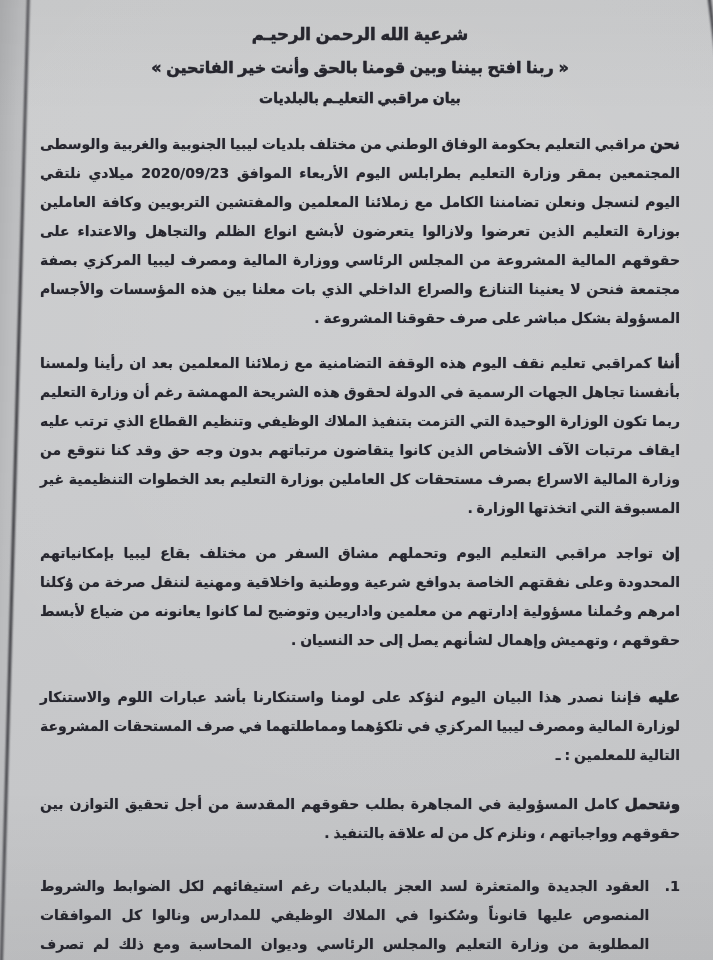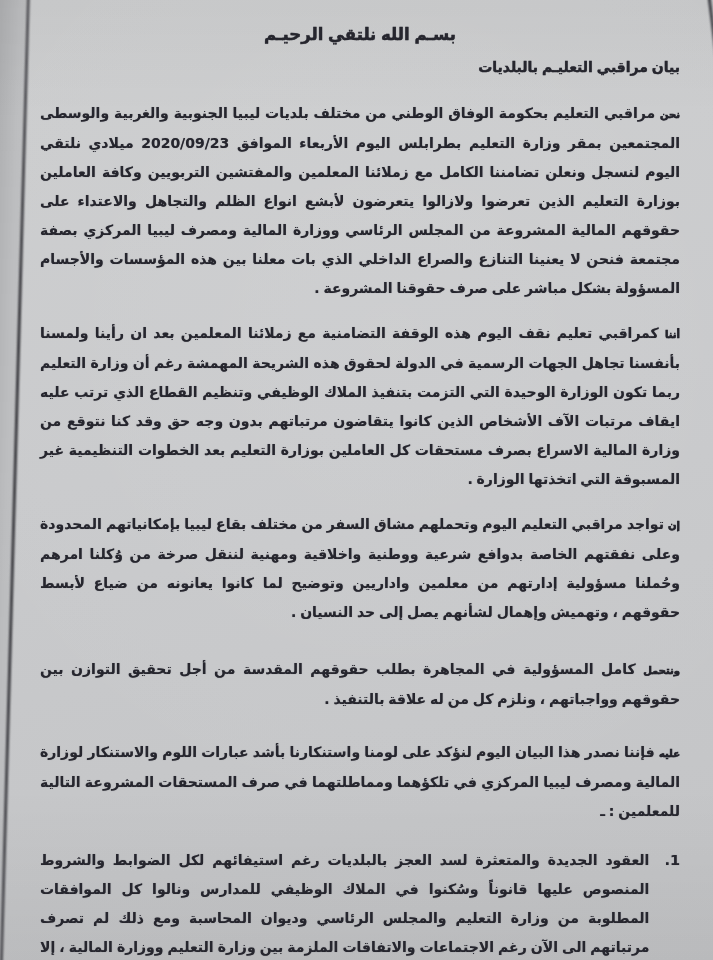--- a/index.html
+++ b/index.html
@@ -54,33 +54,33 @@
     text-align: center; font-weight: bold; font-size: 16.5px;
     line-height: 22px; margin-bottom: 11px;
     -webkit-text-stroke: 0.4px #26262e;
   }
   .verse {
     text-align: center; font-weight: bold; font-size: 16px;
     line-height: 22px; margin-bottom: 9px;
     -webkit-text-stroke: 0.4px #26262e;
   }
   .doc-title {
-    text-align: right; font-weight: bold; font-size: 14px;
+    text-align: center; font-weight: bold; font-size: 14px;
     line-height: 20px; margin-bottom: 22px;
     -webkit-text-stroke: 0.35px #26262e;
   }
 
   .para {
     margin: 0;
     font-size: 14px; font-weight: bold;
     line-height: 29px;
     text-align: justify;
   }
   .para .lead {
-    font-size: 10px;
+    font-size: 15px;
     -webkit-text-stroke: 0.6px #1f1f27;
   }
   .mb-a { margin-bottom: 16px; }
   .mb-b { margin-bottom: 16px; }
   .mb-c { margin-bottom: 28px; margin-top: 14px; }
   .mb-d { margin-bottom: 24px; }
   .mb-e { margin-bottom: 20px; }
 
   .list { margin: 0; padding: 0; list-style: none; }
   .list li {
@@ -98,48 +98,49 @@
 </head>
 <body>
 
 <div class="paper">
   <div class="outer-left"></div>
   <div class="edge-left"></div>
   <div class="edge-right"></div>
 
   <div class="content">
 
-    <div class="basmala">بسـم الله نلتقي الرحيـم</div>
+    <div class="basmala">شرعية الله الرحمن الرحيـم</div>
 
+    <div class="verse">« ربنا افتح بيننا وبين قومنا بالحق وأنت خير الفاتحين »</div>
 
     <div class="doc-title">بيان مراقبي التعليـم بالبلديات</div>
 
     <p class="para mb-a">
       <span class="lead">نحن</span>
       <span>مراقبي التعليم بحكومة الوفاق الوطني من مختلف بلديات ليبيا الجنوبية والغربية والوسطى المجتمعين بمقر وزارة التعليم بطرابلس اليوم الأربعاء الموافق 2020/09/23 ميلادي نلتقي اليوم لنسجل ونعلن تضامننا الكامل مع زملائنا المعلمين والمفتشين التربويين وكافة العاملين بوزارة التعليم الذين تعرضوا ولازالوا يتعرضون لأبشع انواع الظلم والتجاهل والاعتداء على حقوقهم المالية المشروعة من المجلس الرئاسي ووزارة المالية ومصرف ليبيا المركزي بصفة مجتمعة فنحن لا يعنينا التنازع والصراع الداخلي الذي بات معلنا بين هذه المؤسسات والأجسام المسؤولة بشكل مباشر على صرف حقوقنا المشروعة .</span>
     </p>
 
     <p class="para mb-b">
       <span class="lead">أننا</span>
       <span>كمراقبي تعليم نقف اليوم هذه الوقفة التضامنية مع زملائنا المعلمين بعد ان رأينا ولمسنا بأنفسنا تجاهل الجهات الرسمية في الدولة لحقوق هذه الشريحة المهمشة رغم أن وزارة التعليم ربما تكون الوزارة الوحيدة التي التزمت بتنفيذ الملاك الوظيفي وتنظيم القطاع الذي ترتب عليه ايقاف مرتبات الآف الأشخاص الذين كانوا يتقاضون مرتباتهم بدون وجه حق وقد كنا نتوقع من وزارة المالية الاسراع بصرف مستحقات كل العاملين بوزارة التعليم بعد الخطوات التنظيمية غير المسبوقة التي اتخذتها الوزارة .</span>
     </p>
 
     <p class="para mb-c">
       <span class="lead">إن</span>
       <span>تواجد مراقبي التعليم اليوم وتحملهم مشاق السفر من مختلف بقاع ليبيا بإمكانياتهم المحدودة وعلى نفقتهم الخاصة بدوافع شرعية ووطنية واخلاقية ومهنية لننقل صرخة من وُكلنا امرهم وحُملنا مسؤولية إدارتهم من معلمين واداريين وتوضيح لما كانوا يعانونه من ضياع لأبسط حقوقهم ، وتهميش وإهمال لشأنهم يصل إلى حد النسيان .</span>
     </p>
 
+    <p class="para mb-e">
+      <span class="lead">عليه</span>
+      <span>فإننا نصدر هذا البيان اليوم لنؤكد على لومنا واستنكارنا بأشد عبارات اللوم والاستنكار لوزارة المالية ومصرف ليبيا المركزي في تلكؤهما ومماطلتهما في صرف المستحقات المشروعة التالية للمعلمين : ـ</span>
+    </p>
+
     <p class="para mb-d">
       <span class="lead">ونتحمل</span>
       <span>كامل المسؤولية في المجاهرة بطلب حقوقهم المقدسة من أجل تحقيق التوازن بين حقوقهم وواجباتهم ، ونلزم كل من له علاقة بالتنفيذ .</span>
-    </p>
-
-    <p class="para mb-e">
-      <span class="lead">عليه</span>
-      <span>فإننا نصدر هذا البيان اليوم لنؤكد على لومنا واستنكارنا بأشد عبارات اللوم والاستنكار لوزارة المالية ومصرف ليبيا المركزي في تلكؤهما ومماطلتهما في صرف المستحقات المشروعة التالية للمعلمين : ـ</span>
     </p>
 
     <ol class="list">
       <li>
         <span class="num">1.</span>
         <span class="li-text">العقود الجديدة والمتعثرة لسد العجز بالبلديات رغم استيفائهم لكل الضوابط والشروط المنصوص عليها قانوناً وسُكنوا في الملاك الوظيفي للمدارس ونالوا كل الموافقات المطلوبة من وزارة التعليم والمجلس الرئاسي وديوان المحاسبة ومع ذلك لم تصرف مرتباتهم الى الآن رغم الاجتماعات والاتفاقات الملزمة بين وزارة التعليم ووزارة المالية ، إلا ان الأمر لم يتعد الوعود إلى يومنا هذا .</span>
       </li>
 
     </ol>
 

